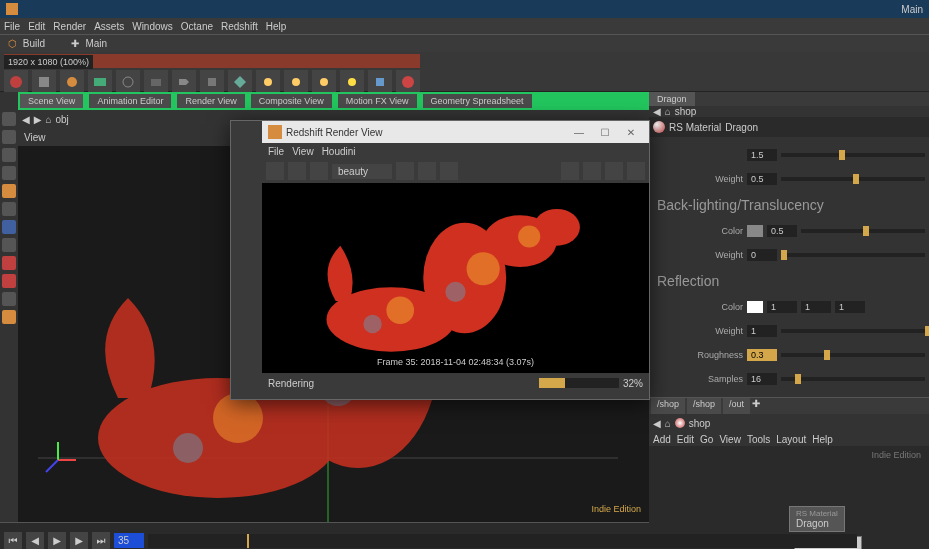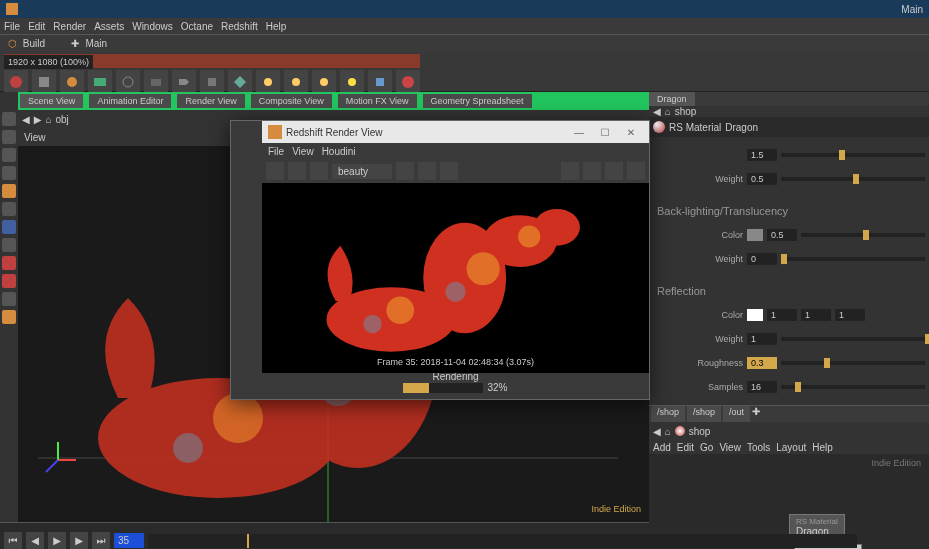--- a/index.html
+++ b/index.html
@@ -38,42 +38,42 @@
 .param-header { background: #2a2a2a; padding: 4px; display: flex; align-items: center; gap: 4px; }
 .param-header .ball { width: 12px; height: 12px; background: radial-gradient(circle at 30% 30%, #fff, #c04040); border-radius: 50%; }
 .param-section { padding: 2px 4px; }
 .param-row { display: flex; align-items: center; height: 16px; gap: 4px; margin: 8px 0; }
 .param-label { width: 90px; text-align: right; font-size: 9px; color: #aaa; }
 .param-val { background: #222; padding: 1px 4px; min-width: 30px; font-size: 9px; }
 .param-slider { flex: 1; height: 4px; background: #222; position: relative; }
 .param-slider .handle { position: absolute; width: 6px; height: 10px; background: #d4a84a; top: -3px; }
 .color-swatch { width: 16px; height: 12px; background: #888; }
 .color-swatch.white { background: #fff; }
-.section-title { font-size: 11px; color: #999; padding: 2px 4px; margin-top: 16px; }
+.section-title { font-size: 14px; color: #999; padding: 2px 4px; }
 .network-area { flex: 1; background: #2a2a2a; position: relative; border-top: 1px solid #555; }
 .network-tabs { height: 16px; background: #3a3a3a; display: flex; gap: 2px; padding: 0 2px; }
 .net-tab { background: #4a4a4a; padding: 1px 6px; font-size: 9px; }
 .network-menu { height: 14px; background: #333; display: flex; gap: 6px; padding: 0 4px; align-items: center; font-size: 9px; }
 .network-view { flex: 1; position: relative; background: #2a2a2a; min-height: 180px; }
 .node { position: absolute; background: #555; padding: 2px 6px; font-size: 9px; border: 1px solid #777; }
 .timeline { height: 36px; background: #2a2a2a; display: flex; align-items: center; padding: 0 4px; gap: 4px; border-top: 1px solid #555; }
 .play-btn { width: 18px; height: 18px; background: #444; display: flex; align-items: center; justify-content: center; }
 .frame-input { background: #1d4ed8; padding: 2px 4px; width: 30px; }
 .time-track { flex: 1; height: 14px; background: #222; position: relative; }
 .render-window { position: absolute; top: 120px; left: 230px; width: 420px; height: 280px; background: #3a3a3a; border: 1px solid #666; z-index: 100; box-shadow: 0 4px 20px rgba(0,0,0,0.6); padding-left: 31px; }
 .rw-title { background: #e8e8e8; color: #333; height: 22px; display: flex; align-items: center; padding: 0 6px; justify-content: space-between; }
 .rw-title-left { display: flex; align-items: center; gap: 4px; }
 .rw-icon { width: 14px; height: 14px; background: #d68c3f; }
 .rw-menu { background: #3a3a3a; height: 16px; display: flex; gap: 8px; padding: 0 6px; align-items: center; }
 .rw-toolbar { background: #3a3a3a; height: 24px; display: flex; gap: 4px; padding: 2px 4px; align-items: center; }
 .rw-btn { width: 18px; height: 18px; background: #444; }
 .rw-select { background: #444; padding: 2px 6px; width: 60px; }
 .rw-viewport { flex: 1; background: #000; position: relative; height: 190px; }
 .rw-status { position: absolute; bottom: 4px; left: 50%; transform: translateX(-50%); background: rgba(0,0,0,0.6); padding: 2px 6px; font-size: 9px; }
-.rw-bottom { height: 20px; background: #3a3a3a; display: flex; align-items: center; padding: 0 6px; justify-content: flex-end; flex-direction: column; }
+.rw-bottom { height: 20px; background: #3a3a3a; display: flex; align-items: center; padding: 0 6px; justify-content: space-between; }
 .progress { width: 80px; height: 10px; background: #222; position: relative; }
 .progress-fill { position: absolute; height: 100%; background: #d4a84a; }
 .win-btns { display: flex; gap: 2px; }
 .win-btn { width: 24px; height: 16px; display: flex; align-items: center; justify-content: center; color: #666; }
 </style>
 </head>
 <body>
 
 <div class="titlebar">
   <div class="titlebar-icon"></div>

